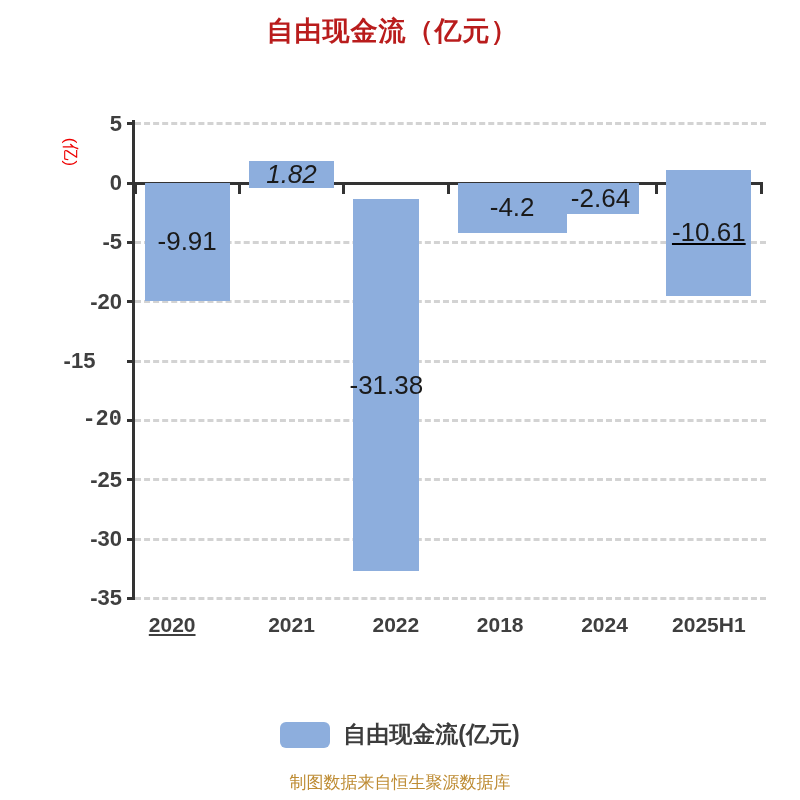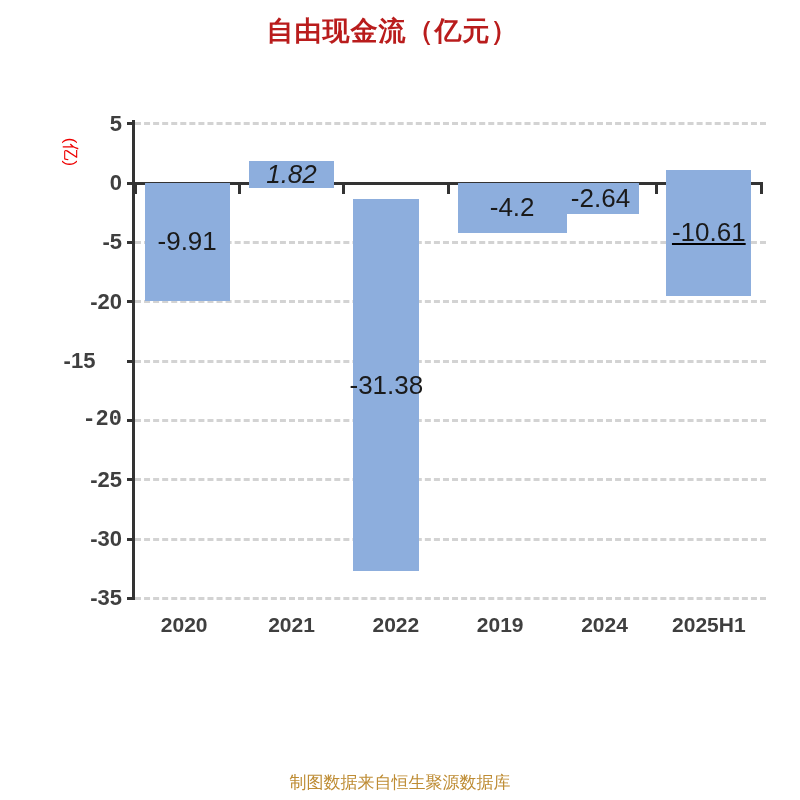--- a/index.html
+++ b/index.html
@@ -80,36 +80,40 @@
       <div class="abs x-tick" style="left: 133.5px; top: 181.5px;"></div>
       <div class="abs x-tick" style="left: 237.833px; top: 181.5px;"></div>
       <div class="abs x-tick" style="left: 342.167px; top: 181.5px;"></div>
       <div class="abs x-tick" style="left: 446.5px; top: 181.5px;"></div>
       <div class="abs x-tick" style="left: 550.833px; top: 181.5px;"></div>
       <div class="abs x-tick" style="left: 655.167px; top: 181.5px;"></div>
       <div class="abs x-tick" style="left: 759.5px; top: 181.5px;"></div>
       <div class="abs bar" style="left: 144.667px; top: 183px; width: 85px; height: 117.632px;">
         <div class="bar-label">-9.91</div>
       </div>
-      <div class="abs x-cat-label" style="left: 132px; top: 610px; width: 104.333px;">2020</div>
+      <div class="abs x-cat-label" style="left: 120px; top: 610px; width: 104.333px; text-decoration: underline;">2020</div>
       <div class="abs bar" style="left: 249px; top: 161.397px; width: 85px; height: 27px; font-style: italic;">
         <div class="bar-label">1.82</div>
       </div>
       <div class="abs x-cat-label" style="left: 239.333px; top: 610px; width: 104.333px;">2021</div>
       <div class="abs bar" style="left: 353.333px; top: 175px; width: 66px; height: 372.481px; margin-top: 24px;">
         <div class="bar-label">-31.38</div>
       </div>
       <div class="abs x-cat-label" style="left: 343.667px; top: 610px; width: 104.333px;">2022</div>
       <div class="abs bar" style="left: 457.667px; top: 183px; width: 109px; height: 49.854px;">
         <div class="bar-label">-4.2</div>
       </div>
-      <div class="abs x-cat-label" style="left: 448px; top: 610px; width: 104.333px;">2019</div>
+      <div class="abs x-cat-label" style="left: 448px; top: 610px; width: 104.333px;">2018</div>
       <div class="abs bar" style="left: 562px; top: 183px; width: 77px; height: 31.3368px;">
         <div class="bar-label">-2.64</div>
       </div>
       <div class="abs x-cat-label" style="left: 552.333px; top: 610px; width: 104.333px;">2024</div>
       <div class="abs bar" style="left: 666.333px; top: 170px; width: 85px; height: 125.941px; text-decoration: underline;">
         <div class="bar-label">-10.61</div>
       </div>
       <div class="abs x-cat-label" style="left: 656.667px; top: 610px; width: 104.333px;">2025H1</div>
     </div>
+  <div class="abs legend">
+    <span class="legend-swatch"></span>
+    <span class="legend-label">自由现金流(亿元)</span>
+  </div>
   <div class="abs footer-note">制图数据来自恒生聚源数据库</div>
 </div>
 
 </body></html>

